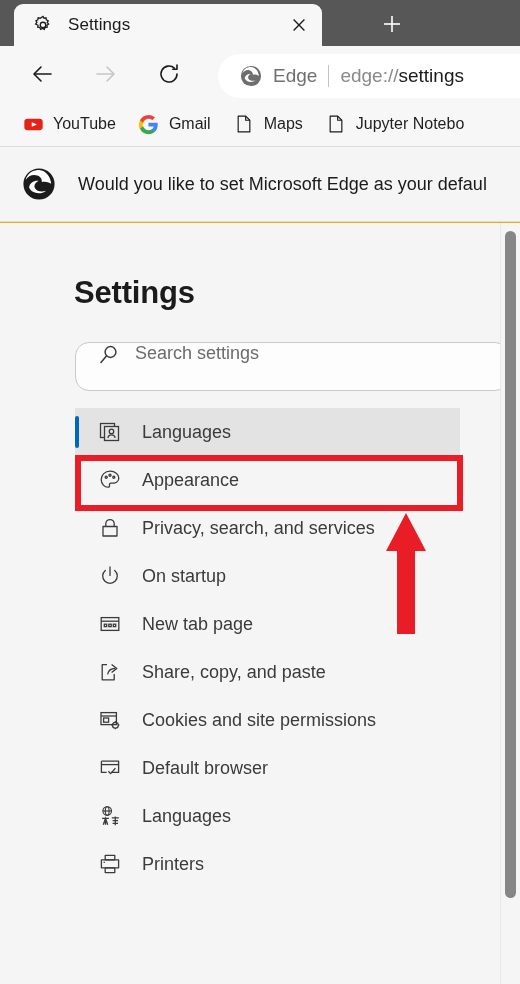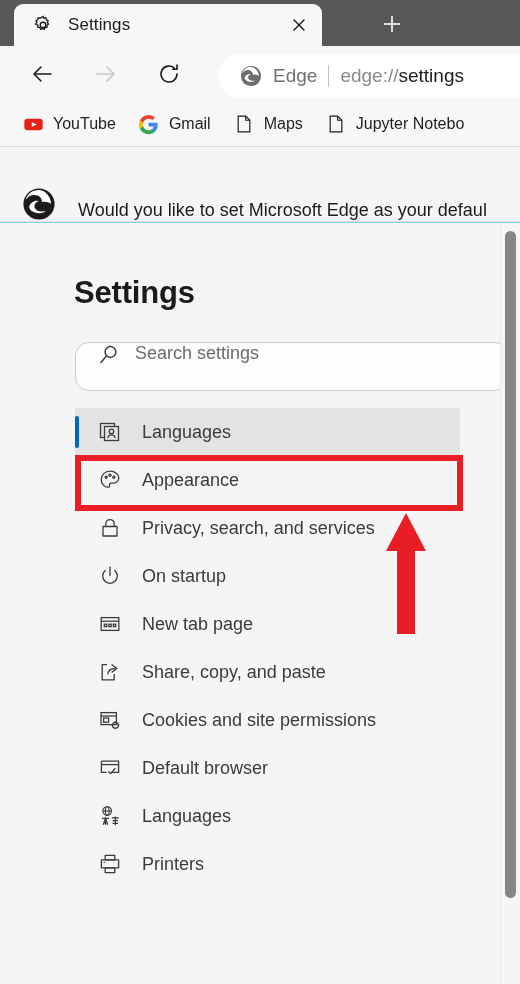--- a/index.html
+++ b/index.html
@@ -10,21 +10,21 @@
     overflow: hidden;
     font-family: "Liberation Sans", sans-serif;
     background: #f5f5f5;
   }
 
   #app {
     position: relative;
     width: 520px;
     height: 984px;
     overflow: hidden;
-    background: #7dd3fc;
+    background: #eab308;
   }
 
   
   .titlebar {
     position: absolute;
     left: 0; top: 0;
     width: 520px; height: 46px;
     background: #575757;
   }
 
@@ -158,21 +158,21 @@
 
   
   .infobar {
     position: absolute;
     left: 0; top: 146px;
     width: 520px; height: 76px;
     background: #f5f5f5;
     border-top: 1px solid #dcdcdc;
     border-bottom: 1px solid #dcdcdc;
     display: flex;
-    align-items: flex-end;
+    align-items: center;
     overflow: hidden;
   }
 
   .infobar-icon { margin-left: 22px; width: 34px; height: 34px; flex: none; }
 
   .infobar-text {
     margin-left: 22px;
     font-size: 18px;
     color: #1b1b1b;
     white-space: nowrap;

